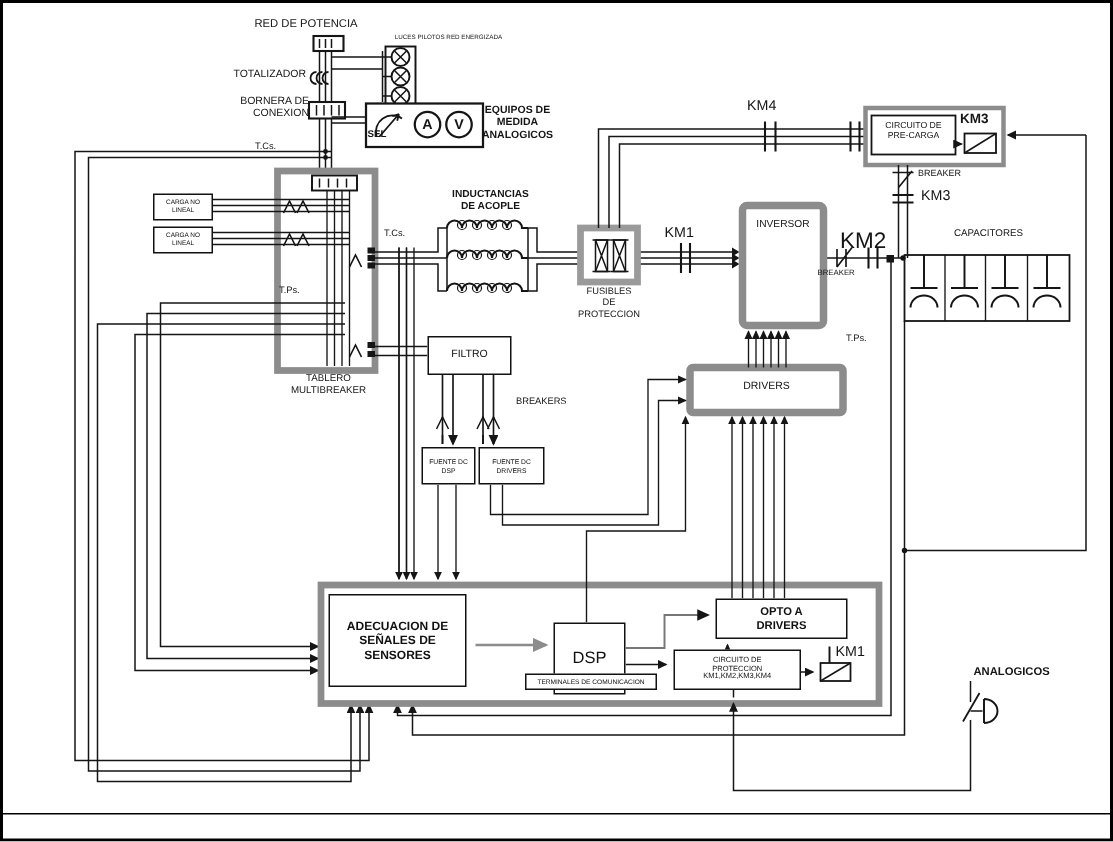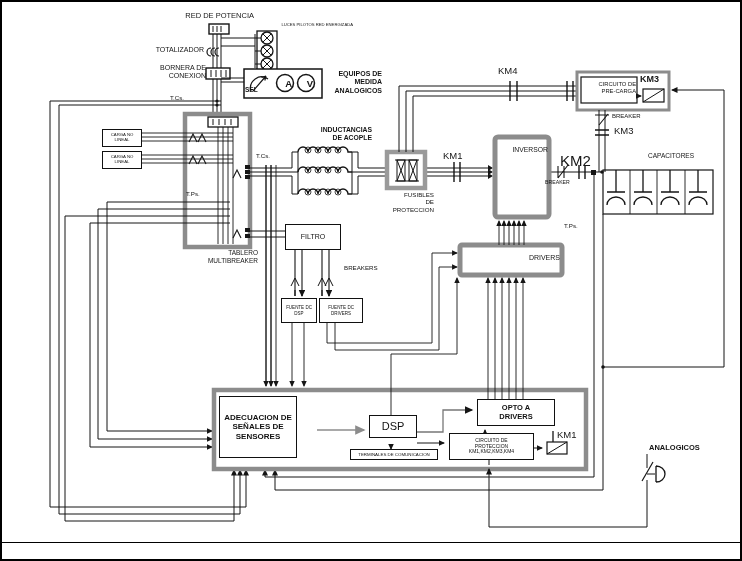--- a/index.html
+++ b/index.html
@@ -1,21 +1,21 @@
 <!DOCTYPE html>
 <html><head>
 <meta charset="utf-8">
 <style>
   html,body{margin:0;padding:0;background:#fff;}
   .canvas{position:relative;width:742px;height:561px;background:#fff;border:2px solid #000;
           box-sizing:border-box;font-family:"Liberation Sans",sans-serif;color:#111;overflow:hidden;}
   svg.wires{position:absolute;left:0;top:0;}
   .lbl{position:absolute;font-size:7px;line-height:1.2;white-space:pre-line;color:#151515;}
   .b{font-weight:bold;}
-  .c{text-align:right;}
+  .c{text-align:center;}
   .r{text-align:right;}
   .bx{position:absolute;background:#fff;border:1.3px solid #111;display:flex;align-items:center;
       justify-content:center;text-align:center;white-space:pre-line;box-sizing:border-box;line-height:1.15;}
   .bottomline{position:absolute;left:0;right:0;top:540px;height:1px;background:#000;}
 </style>
 </head>
 <body>
 
 <div class="canvas">
 
@@ -280,26 +280,26 @@
   <div class="lbl" style="left:562px;top:220px;width:26px;font-size:6.2px">T.Ps.</div>
 
   <div class="bx" style="left:283px;top:222px;width:56px;height:26px;font-size:7px;border-width:1.5px">FILTRO</div>
   <div class="lbl" style="left:342px;top:262px;width:42px;font-size:6.2px">BREAKERS</div>
   <div class="bx" style="left:279px;top:296px;width:36px;height:25px;font-size:4.5px">FUENTE DC
 DSP</div>
   <div class="bx" style="left:317px;top:296px;width:44px;height:25px;font-size:4.5px">FUENTE DC
 DRIVERS</div>
   <div class="lbl c" style="left:460px;top:252px;width:98px;font-size:7px">DRIVERS</div>
 
-  <div class="bx b" style="left:217px;top:394px;width:78px;height:62px;font-size:8px;border-width:1.8px">ADECUACION DE
+  <div class="bx b" style="left:217px;top:394px;width:92px;height:62px;font-size:8px;border-width:1.8px">ADECUACION DE
 SEÑALES DE
 SENSORES</div>
-  <div class="bx" style="left:367px;top:413px;width:48px;height:23px;font-size:11px;border-width:1.5px">DSP</div>
+  <div class="bx" style="left:367px;top:413px;width:48px;height:48px;font-size:11px;border-width:1.5px">DSP</div>
   <div class="bx" style="left:348px;top:447px;width:88px;height:11px;font-size:4.4px;border-width:1px">TERMINALES DE COMUNICACION</div>
-  <div class="bx b" style="left:475px;top:397px;width:78px;height:27px;font-size:7.5px;border-width:1.5px">OPTO A
+  <div class="bx b" style="left:475px;top:397px;width:88px;height:27px;font-size:7.5px;border-width:1.5px">OPTO A
 DRIVERS</div>
   <div class="bx" style="left:447px;top:431px;width:85px;height:27px;font-size:5px;border-width:1.3px">CIRCUITO DE
 PROTECCION
 KM1,KM2,KM3,KM4</div>
   <div class="lbl" style="left:555px;top:427px;width:28px;font-size:9.5px">KM1</div>
   <div class="lbl b" style="left:647px;top:441px;width:66px;font-size:7.5px">ANALOGICOS</div>
 
   <div class="bottomline"></div>
 </div>
 

